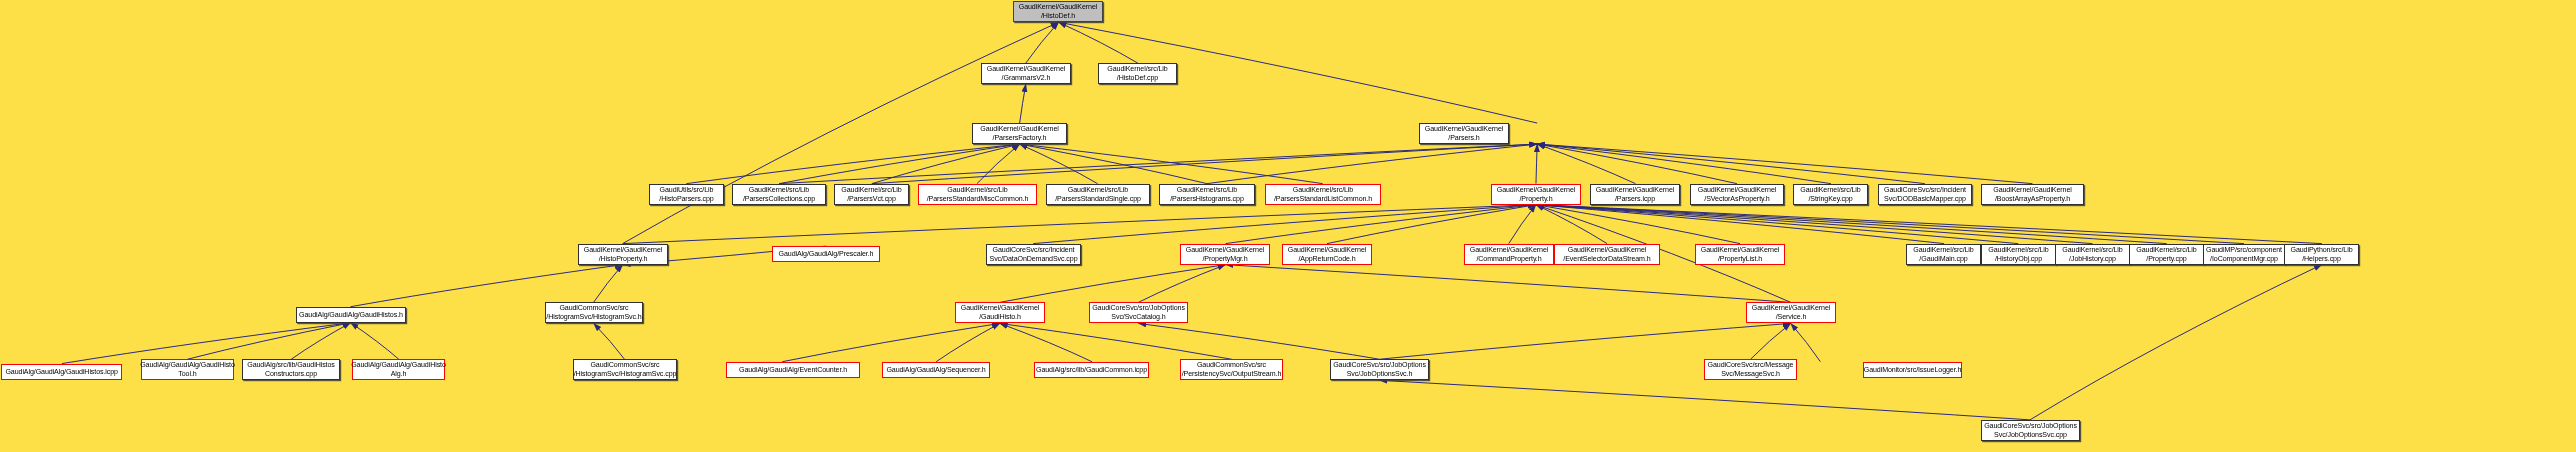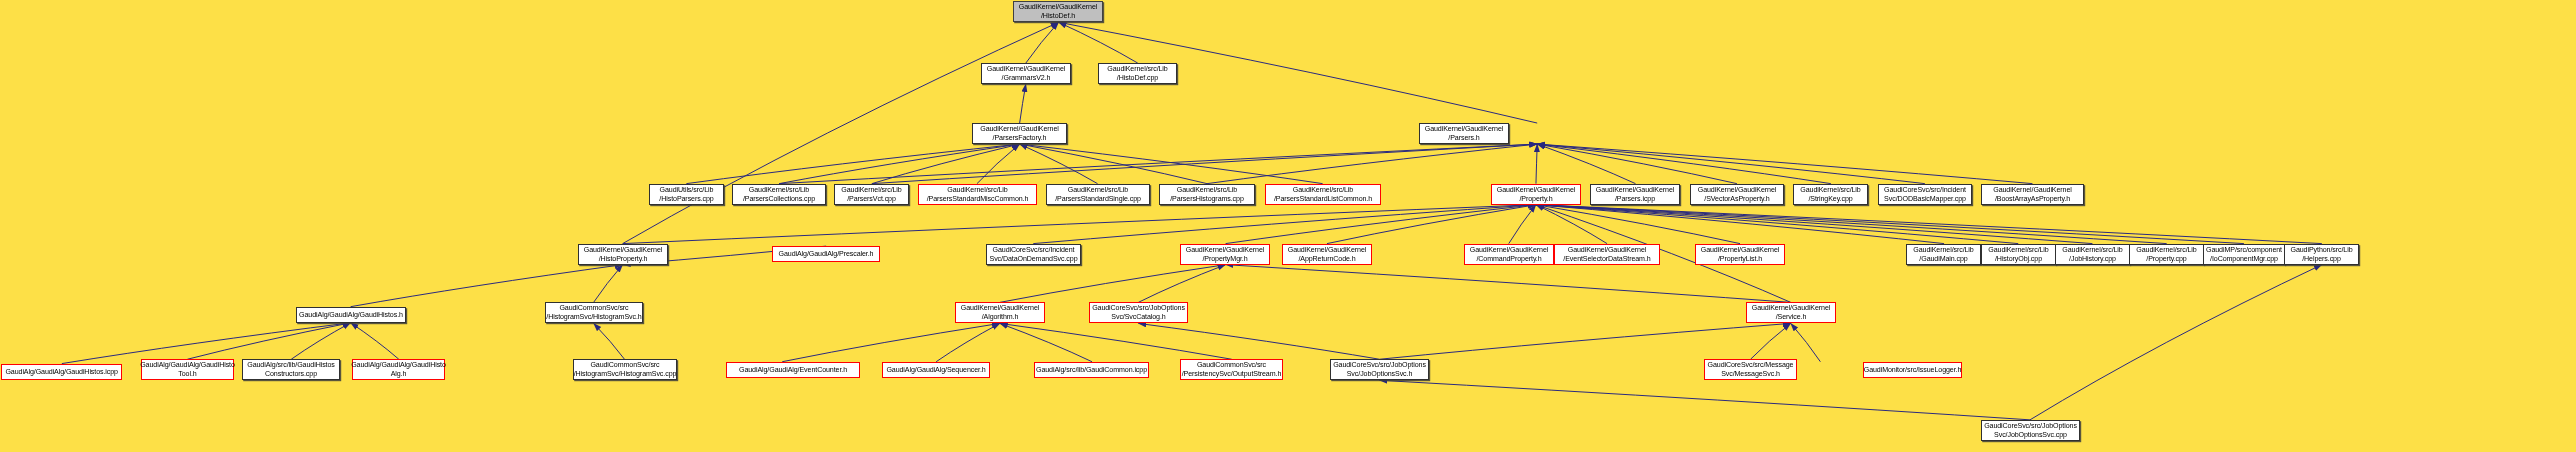--- a/index.html
+++ b/index.html
@@ -251,21 +251,21 @@
       </div>
       <div class="node" style="left: 296px; top: 307px; width: 110px; height: 16px;">
         <span class="ln">GaudiAlg/GaudiAlg/GaudiHistos.h</span>
       </div>
       <div class="node" style="left: 545px; top: 302px; width: 98px; height: 21px;">
         <span class="ln">GaudiCommonSvc/src</span>
         <span class="ln">/HistogramSvc/HistogramSvc.h</span>
       </div>
       <div class="node red" style="left: 955px; top: 302px; width: 90px; height: 21px;">
         <span class="ln">GaudiKernel/GaudiKernel</span>
-        <span class="ln">/Algorithm.h</span>
+        <span class="ln">/GaudiHisto.h</span>
       </div>
       <div class="node red" style="left: 1089px; top: 302px; width: 99px; height: 21px;">
         <span class="ln">GaudiCoreSvc/src/JobOptions</span>
         <span class="ln">Svc/SvcCatalog.h</span>
       </div>
       <div class="node red" style="left: 1746px; top: 302px; width: 90px; height: 21px;">
         <span class="ln">GaudiKernel/GaudiKernel</span>
         <span class="ln">/Service.h</span>
       </div>
       <div class="node red" style="left: 1.2px; top: 364px; width: 121px; height: 16px; align-items: center;">

